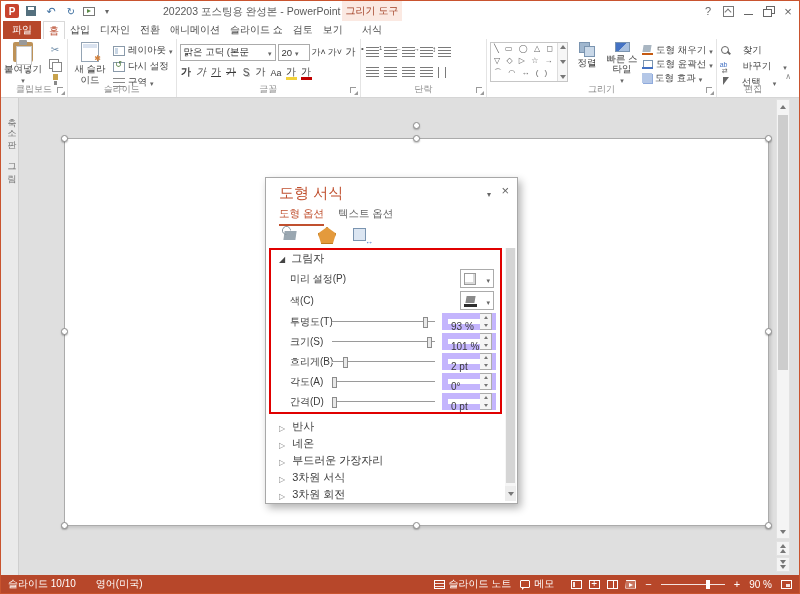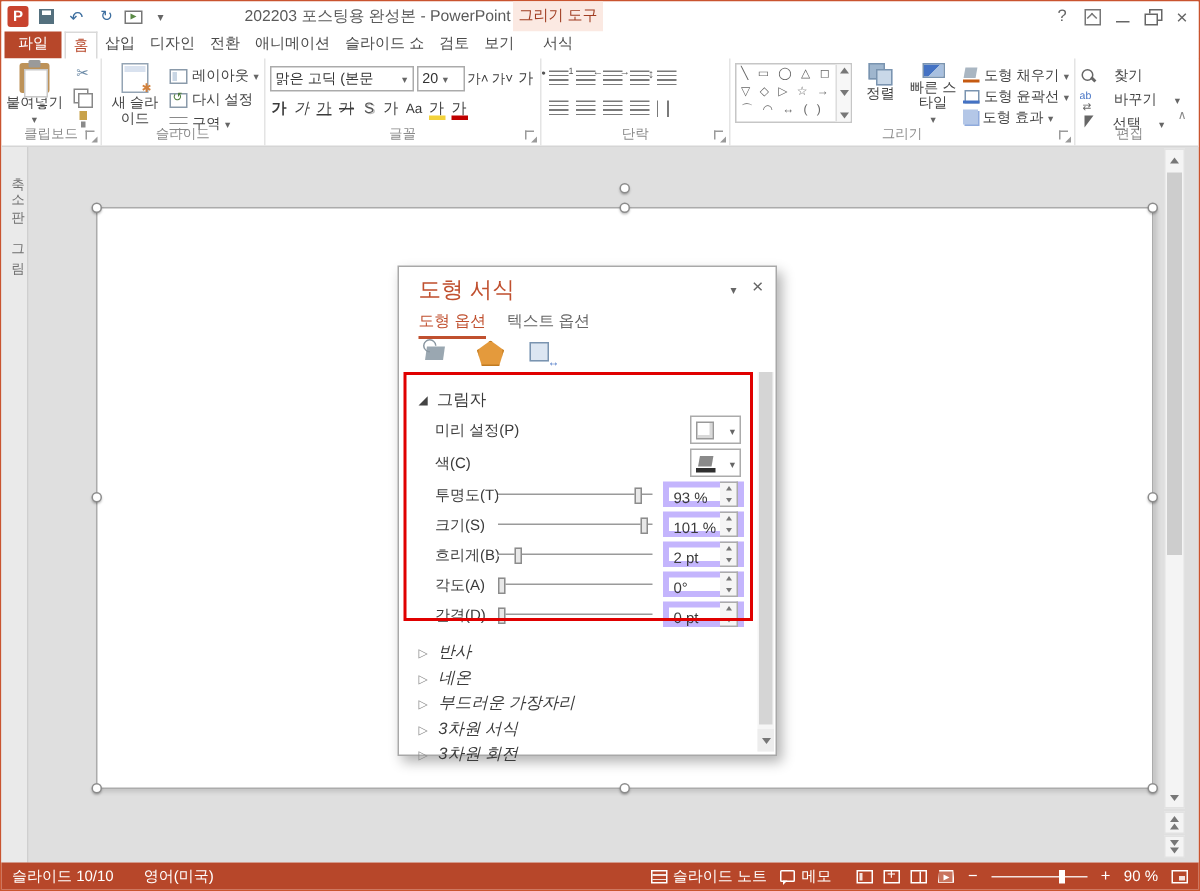--- a/index.html
+++ b/index.html
@@ -163,39 +163,39 @@
 .fp-tabs{position:absolute;left:13px;top:29px;display:flex;gap:14px;font-size:10.5px;}
 .fp-tab{color:#666;padding-bottom:3px;white-space:nowrap;}
 .fp-tab.active{color:var(--panetitle);border-bottom:2px solid var(--panetitle);}
 .fp-icons{position:absolute;left:14px;top:47px;display:flex;gap:13px;}
 .fpi{width:22px;height:19px;position:relative;}
 .i-bucket::before{content:"";position:absolute;left:4px;top:6px;width:12px;height:9px;background:#9AA7B1;transform:skewX(-8deg);}
 .i-bucket::after{content:"";position:absolute;left:2px;top:1px;width:7px;height:7px;border:1.5px solid #8A97A1;border-radius:50%;border-bottom-color:transparent;transform:rotate(-45deg);}
 .i-pentagon::before{content:"";position:absolute;left:3px;top:2px;width:16px;height:15px;background:#E49A3C;border:1px solid #C07A20;clip-path:polygon(50% 0,100% 38%,82% 100%,18% 100%,0 38%);}
 .i-sizeprop::before{content:"";position:absolute;left:3px;top:3px;width:11px;height:11px;border:1px solid #7A94B0;background:#DCE6F2;}
 .i-sizeprop::after{content:"↔";position:absolute;right:-1px;bottom:-2px;font-size:8px;color:#4472C4;}
-.fp-body{position:absolute;left:0;top:70px;width:240px;margin-top:8px;}
+.fp-body{position:absolute;left:0;top:70px;width:240px;}
 .sec-head{height:20px;display:flex;align-items:center;gap:6px;padding-left:13px;}
 .tri-open::before{content:"◢";font-size:8px;color:#444;}
 .prow{height:22px;position:relative;display:flex;align-items:center;padding-left:24px;}
 .plabel{font-size:10px;white-space:nowrap;}
 .pbtn{position:absolute;left:194px;top:1px;width:34px;height:19px;border:1px solid #ABABAB;background:#fff;display:flex;align-items:center;justify-content:space-between;padding:0 3px;}
 .i-preset{width:12px;height:12px;border:1px solid #9a9a9a;background:#fff;box-shadow:inset -2px -2px 0 #D9D9D9;}
 .i-cbucket{width:13px;height:12px;position:relative;}
 .i-cbucket::before{content:"";position:absolute;left:2px;top:1px;width:9px;height:7px;background:#8a8a8a;transform:skewX(-10deg);}
 .i-cbucket::after{content:"";position:absolute;left:0;bottom:0;width:13px;height:3px;background:#2F2F2F;}
 .srowp{height:20px;position:relative;display:flex;align-items:center;padding-left:24px;}
 .strack{position:absolute;left:66px;top:9px;width:103px;height:2px;border-top:1px solid #9a9a9a;border-bottom:1px solid #fff;}
 .sthumb{position:absolute;top:-5px;left:0;width:5px;height:11px;background:#E8E8E8;border:1px solid #8C8C8C;margin-left:-2px;}
-.sval{position:absolute;left:176px;top:1px;width:54px;height:17px;border:4px solid #c4b5fd;background:#fff;font-size:10px;line-height:15px;padding-left:3px;white-space:nowrap;}
+.sval{position:absolute;left:176px;top:1px;width:54px;height:17px;border:6px solid #c4b5fd;background:#fff;font-size:10px;line-height:15px;padding-left:3px;white-space:nowrap;}
 .spin{position:absolute;left:214px;top:1px;width:12px;height:17px;border:1px solid #ABABAB;border-left:none;display:flex;flex-direction:column;background:#F5F5F5;}
 .sp{flex:1;display:flex;align-items:center;justify-content:center;}
 .sp .tri-u{border-left-width:2.5px;border-right-width:2.5px;border-bottom-width:3px;}
 .sp .tri-d{border-left-width:2.5px;border-right-width:2.5px;border-top-width:3px;}
-.fp-collapsed{margin-top:6px;font-style:italic;}
+.fp-collapsed{margin-top:6px;}
 .crow{height:17px;display:flex;align-items:center;gap:7px;padding-left:13px;}
 .tri-closed::before{content:"▷";font-size:8px;color:#8a8a8a;}
 .annotation{position:absolute;left:3px;top:70px;width:233px;height:166px;border:2px solid var(--annot);pointer-events:none;}
 .fp-scroll{position:absolute;top:70px;right:1px;width:11px;bottom:2px;background:#F6F6F6;}
 .fp-thumb{position:absolute;top:0;left:1px;right:1px;height:calc(100% - 18px);background:#D5D5D5;}
 .fp-dn{position:absolute;bottom:0;left:0;right:0;height:15px;background:#EDEDED;display:flex;align-items:center;justify-content:center;}
 
 
 .statusbar{position:absolute;left:0;right:0;bottom:0;height:18px;background:var(--accent);color:#fff;font-size:10px;display:flex;align-items:center;padding:0 7px;white-space:nowrap;}
 .sb-lang{margin-left:20px;}

